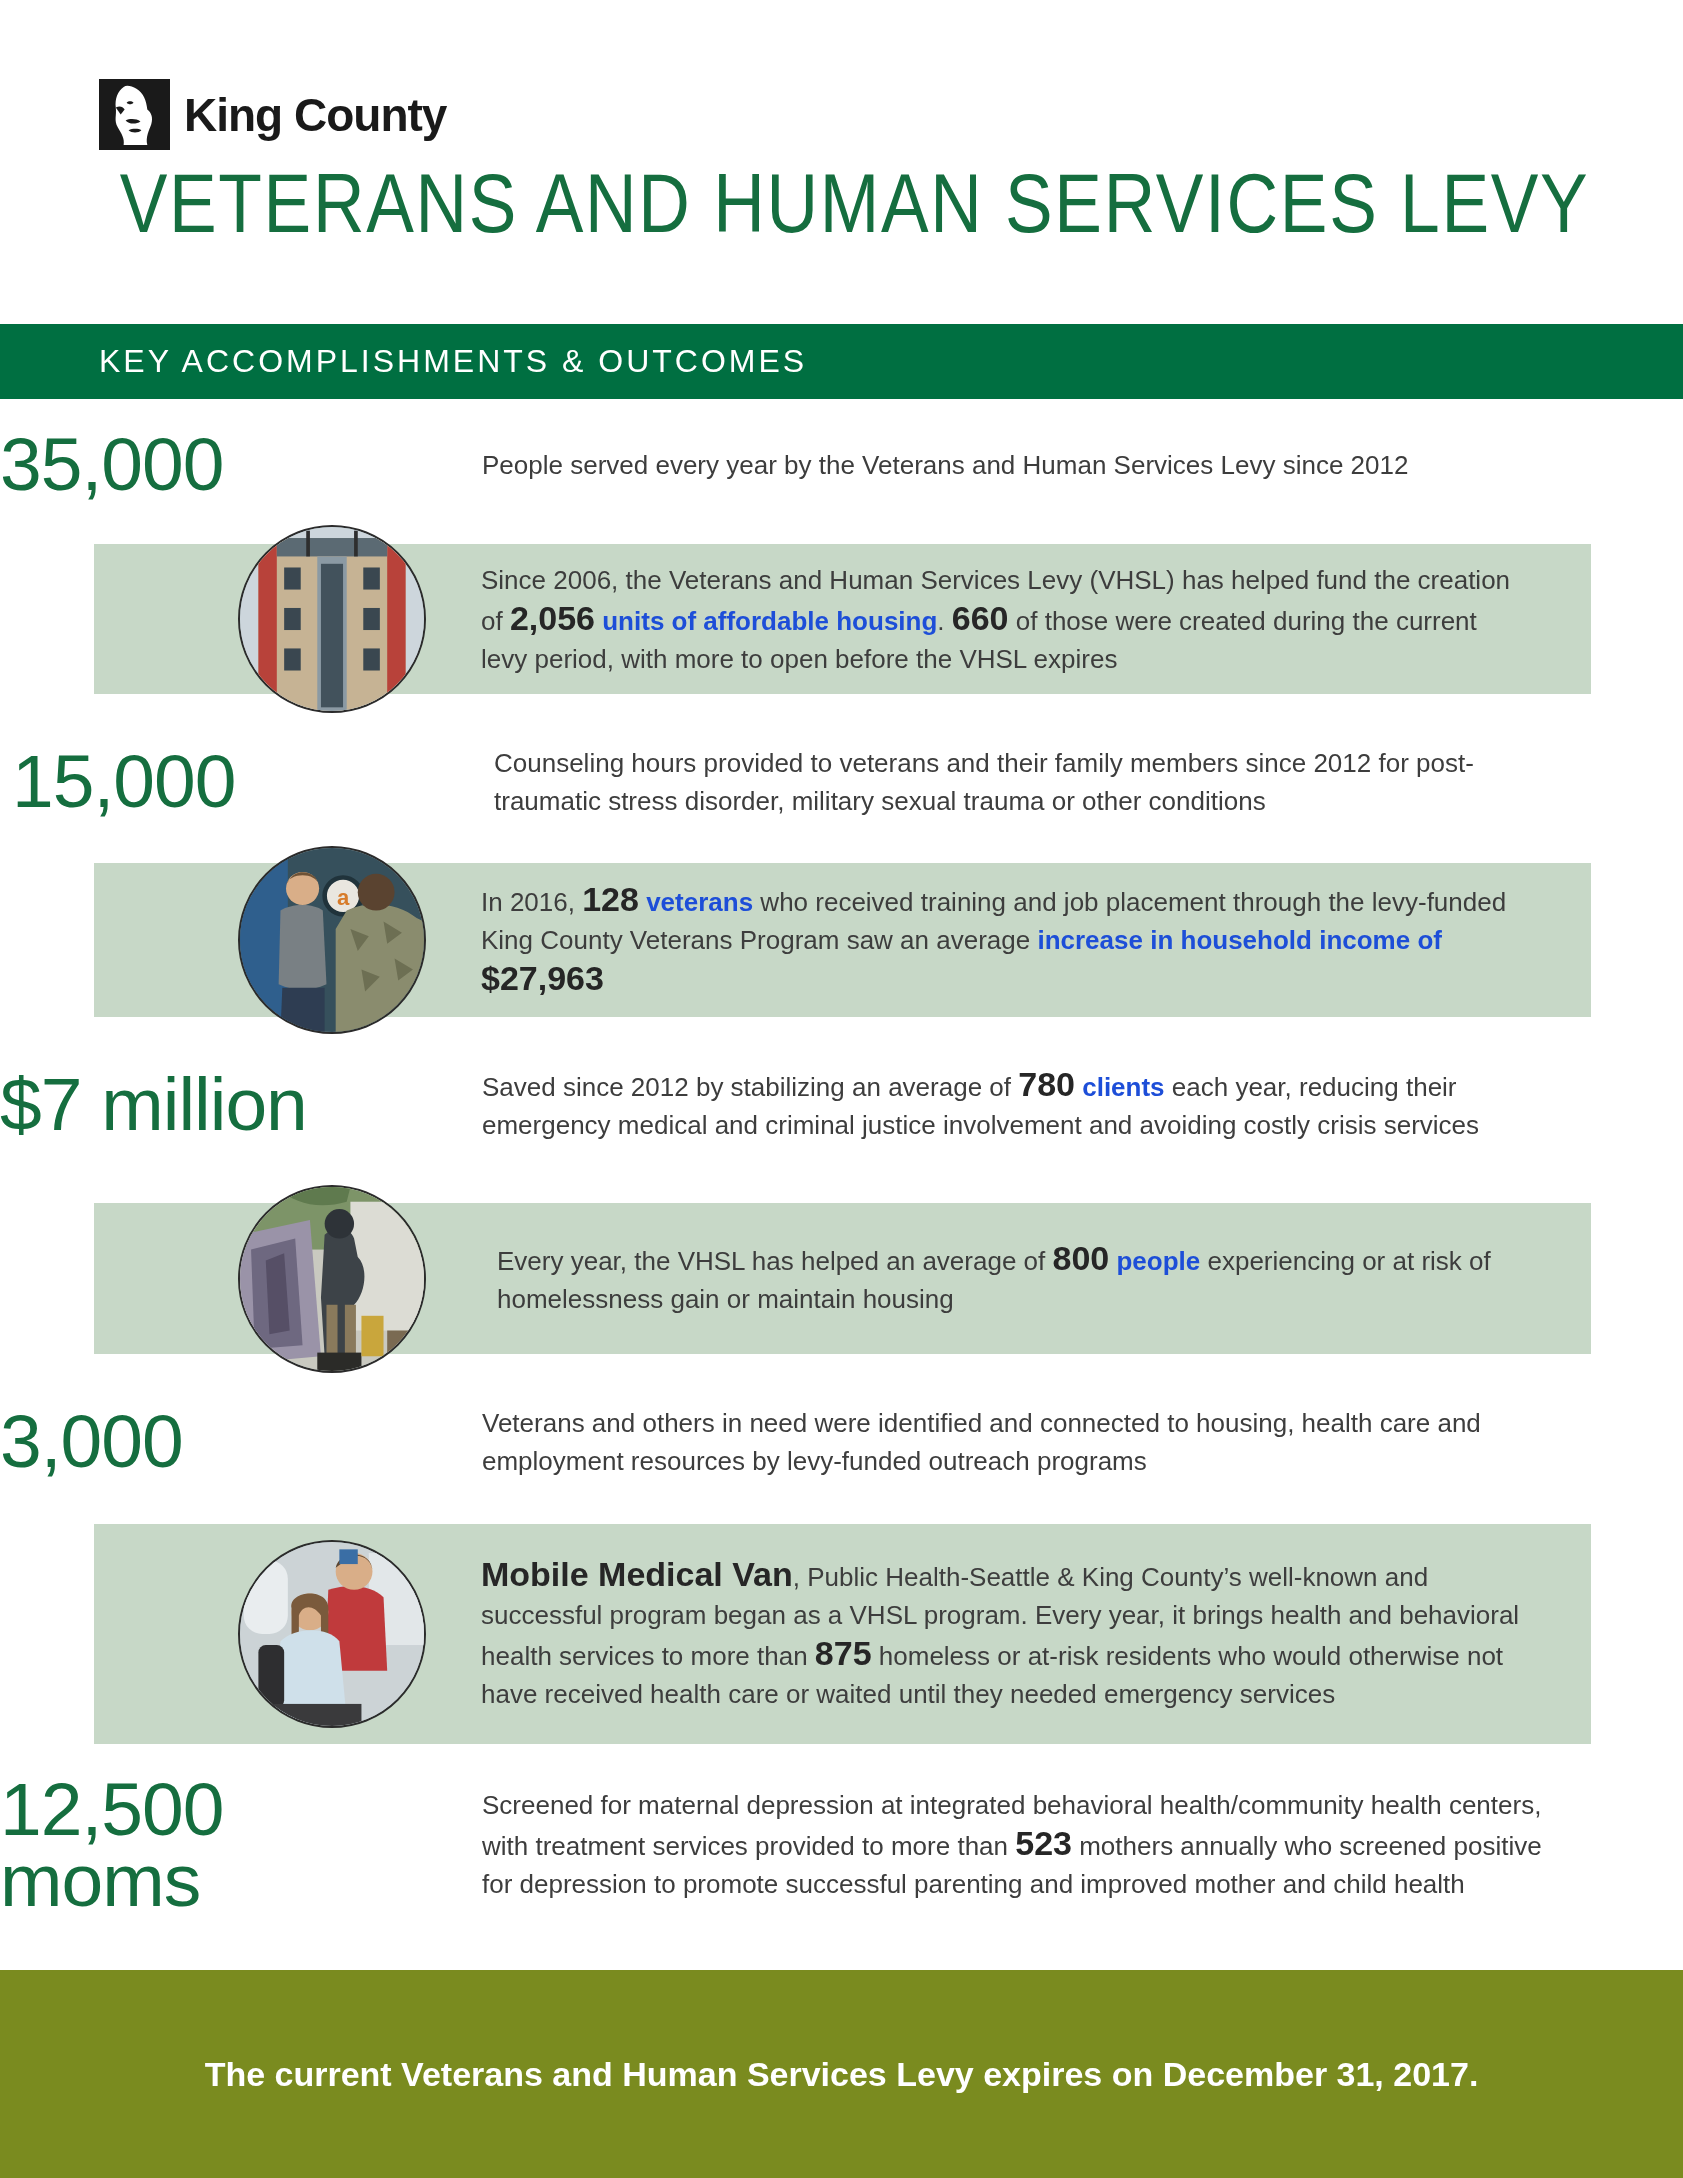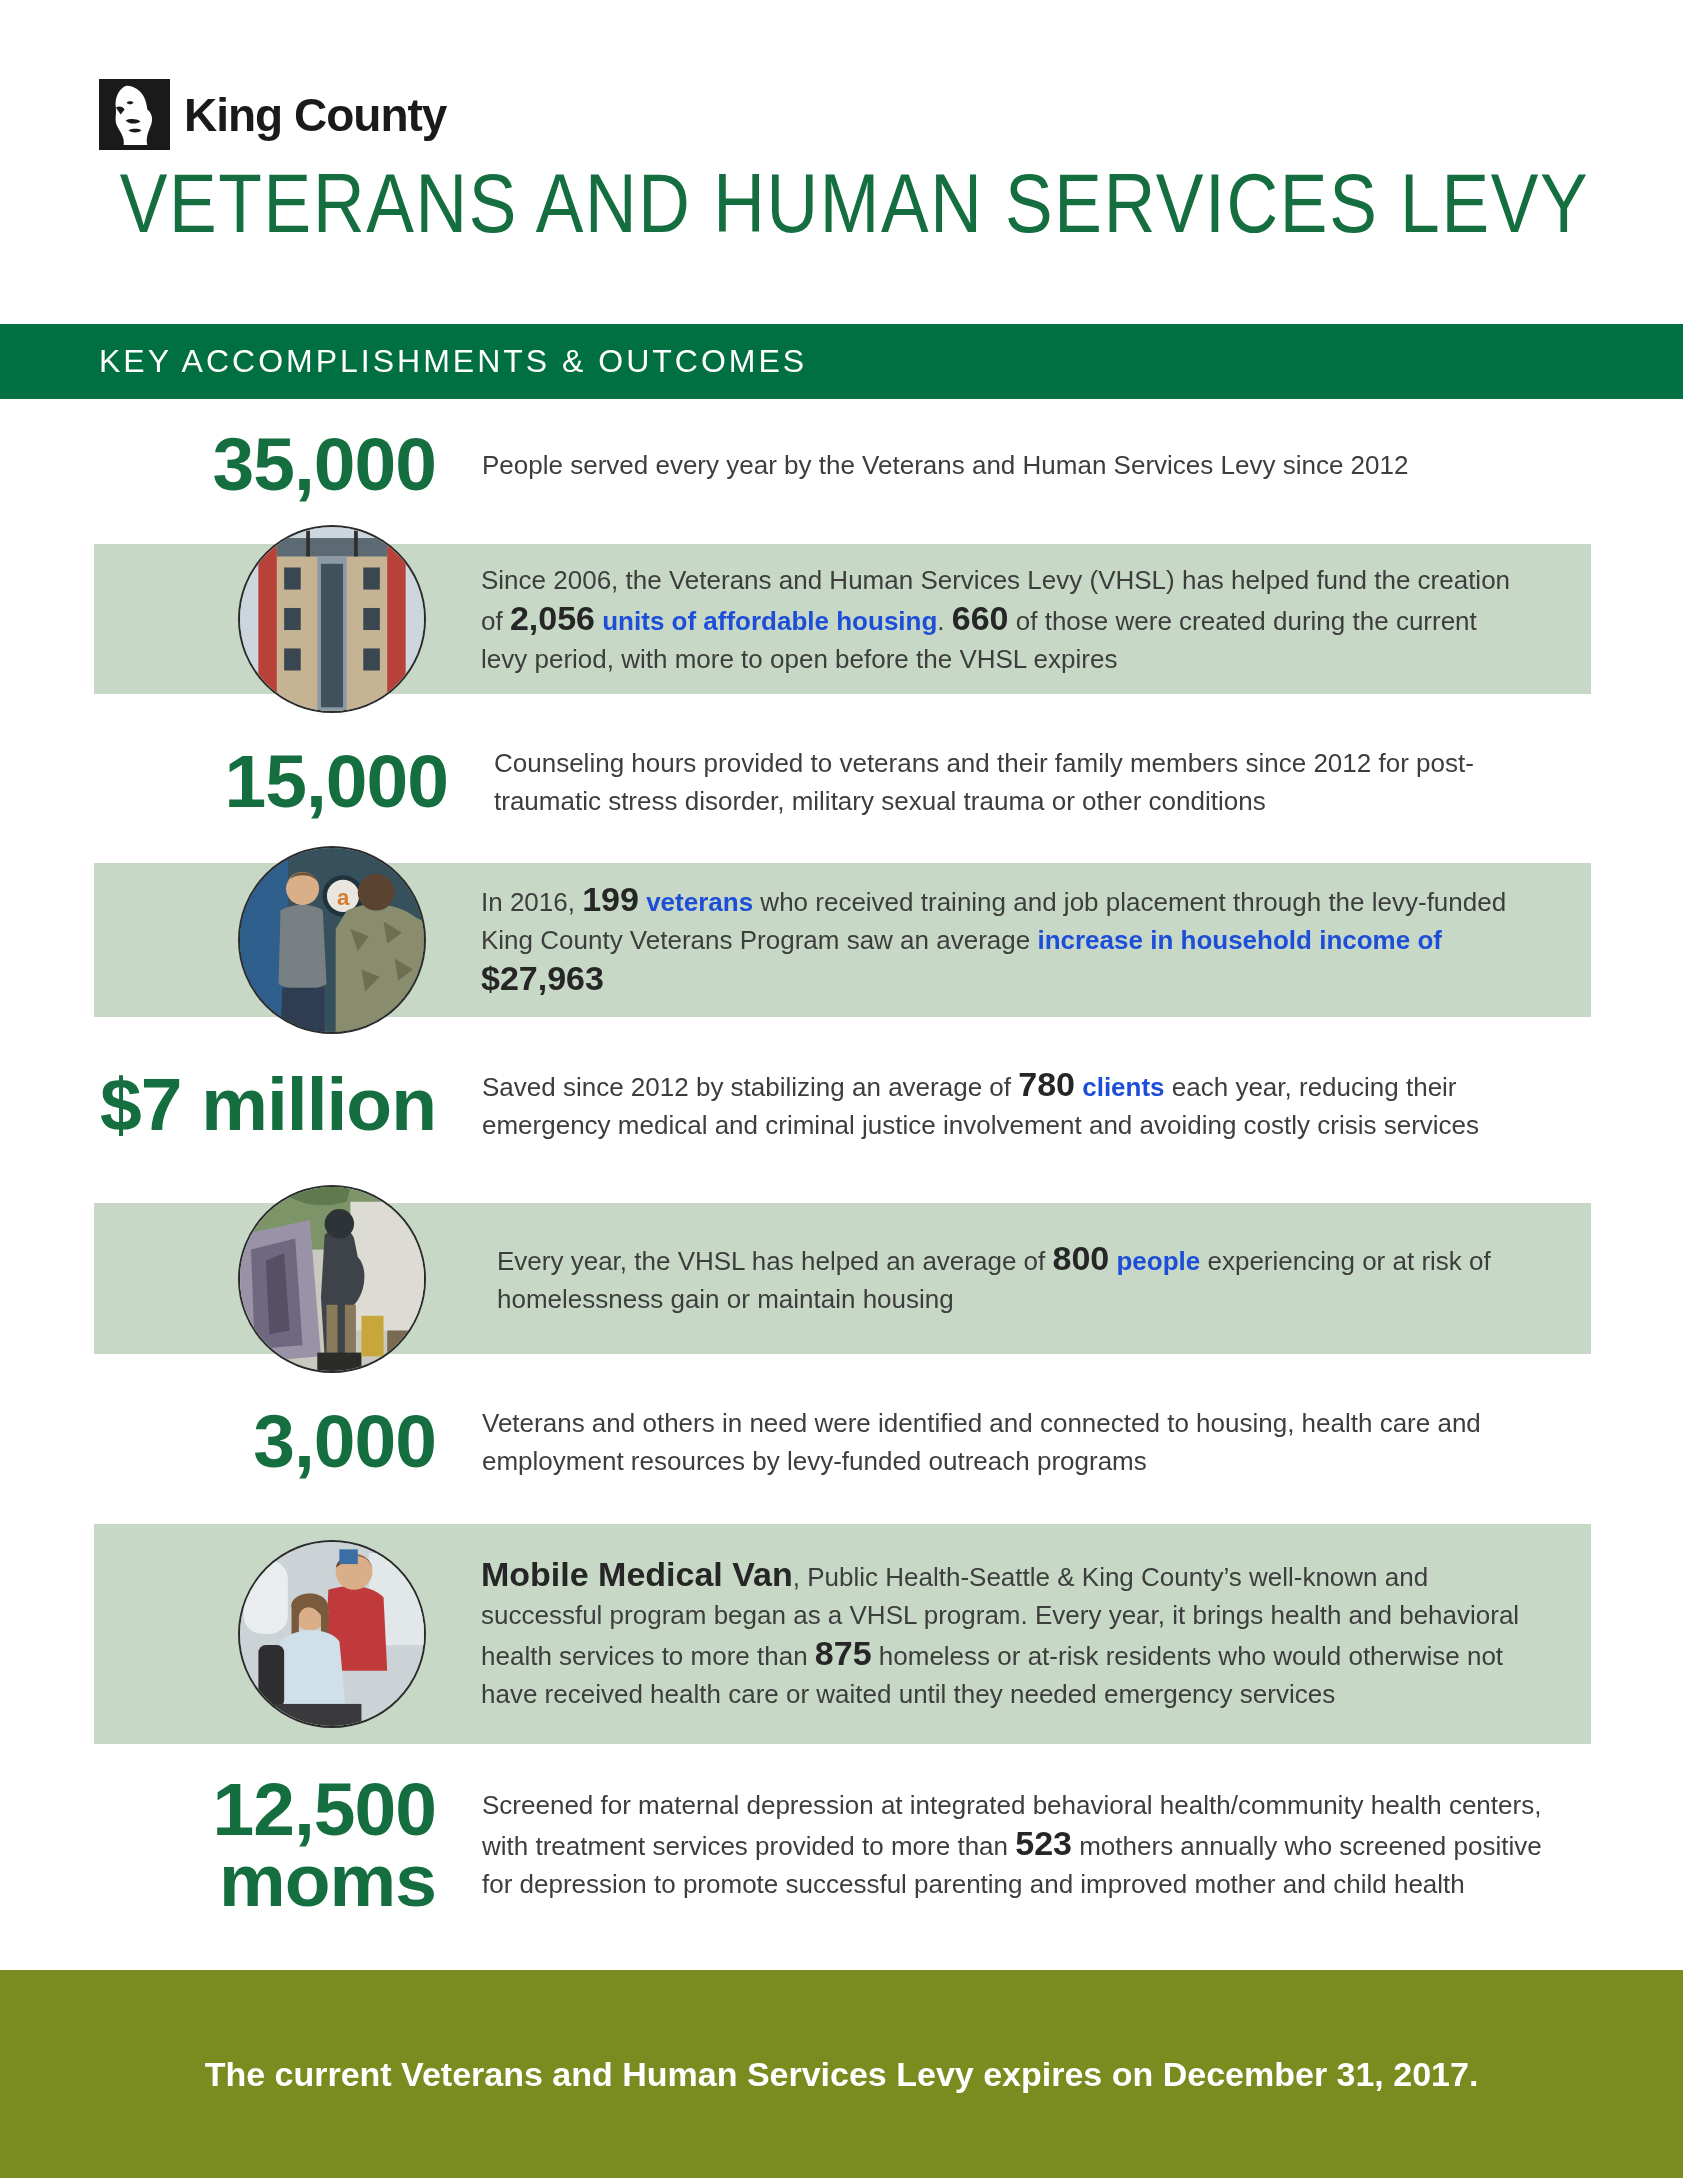--- a/index.html
+++ b/index.html
@@ -19,21 +19,21 @@
     font-size:83px; color:#156e3f; letter-spacing:2px; font-weight:400; }
   .subtitle { position:absolute; top:241px; left:0; right:0; text-align:center;
     font-family:"Liberation Serif", serif; font-style:italic; font-weight:bold; font-size:42px; color:#1c1c1c; }
 
   .banner { position:absolute; top:324px; left:0; width:1683px; height:75px; background:#006f41;
     display:flex; align-items:center; padding-left:99px; }
   .banner span { color:#ffffff; font-size:32px; letter-spacing:3px; }
 
   
   .stat { position:absolute; left:0; width:1554px; display:flex; align-items:center; }
-  .stat-num { width:436px; text-align:right; font-size:75px; line-height:71px; font-weight:bold;
+  .stat-num { width:436px; text-align:left; font-size:75px; line-height:71px; font-weight:normal;
     color:#156e3f; letter-spacing:-1px; flex-shrink:0; }
   .stat .txt { margin-left:46px; width:1079px; }
 
   .band { position:absolute; left:94px; width:1497px; background:#c7d8c7; display:flex; align-items:center; }
   .band .txt { margin-left:387px; width:1040px; }
 
   .txt { font-size:26px; line-height:38px; color:#3d3d3d; }
   .seg-b { font-weight:bold; color:#1d4ed8;margin-top:32px; }
   .seg-big { font-weight:bold; font-size:34px; color:#262626; }
 
@@ -118,21 +118,21 @@
         <text x="56" y="31" font-size="12" text-anchor="middle" fill="#d77b2a" font-family="Liberation Sans, sans-serif" font-weight="bold">a</text>
         <circle cx="34" cy="22" r="9" fill="#d9ae88"></circle>
         <path d="M25 20 C27 13 41 13 43 20 L41 16 C37 12 30 12 27 17 Z" fill="#6e5236"></path>
         <path d="M22 34 C28 30 40 30 45 34 L47 74 C38 78 30 78 21 74 Z" fill="#798084"></path>
         <path d="M23 76 L46 76 L46 100 L22 100 Z" fill="#2e3d52"></path>
         <path d="M58 34 C70 28 86 30 96 38 L100 40 L100 100 L52 100 L52 44 Z" fill="#8a8c6e"></path>
         <path d="M60 44 L70 48 L64 56 Z M78 40 L88 46 L80 52 Z M66 66 L76 70 L68 78 Z M84 60 L94 66 L86 72 Z" fill="#6d6f53"></path>
         <circle cx="74" cy="24" r="10" fill="#5a4330"></circle>
       </svg>
     </div>
-    <div class="txt"><span>In 2016, </span><span class="seg-big">199</span><span class="seg-b"> veterans</span><span> who received training and job placement through the levy-funded King County Veterans Program saw an average </span><span class="seg-b">increase in household income</span><span class="seg-b"> of </span><span class="seg-big">$27,963</span></div>
+    <div class="txt"><span>In 2016, </span><span class="seg-big">128</span><span class="seg-b"> veterans</span><span> who received training and job placement through the levy-funded King County Veterans Program saw an average </span><span class="seg-b">increase in household income</span><span class="seg-b"> of </span><span class="seg-big">$27,963</span></div>
   </div>
 
   <div class="stat r4">
     <div class="stat-num">$7 million</div>
     <div class="txt"><span>Saved since 2012 by stabilizing an average of </span><span class="seg-big">780</span><span class="seg-b"> clients</span><span> each year, reducing their emergency medical and criminal justice involvement and avoiding costly crisis services</span></div>
   </div>
 
   <div class="band r5">
     <div class="photo">
       <svg viewBox="0 0 100 100" preserveAspectRatio="none">

